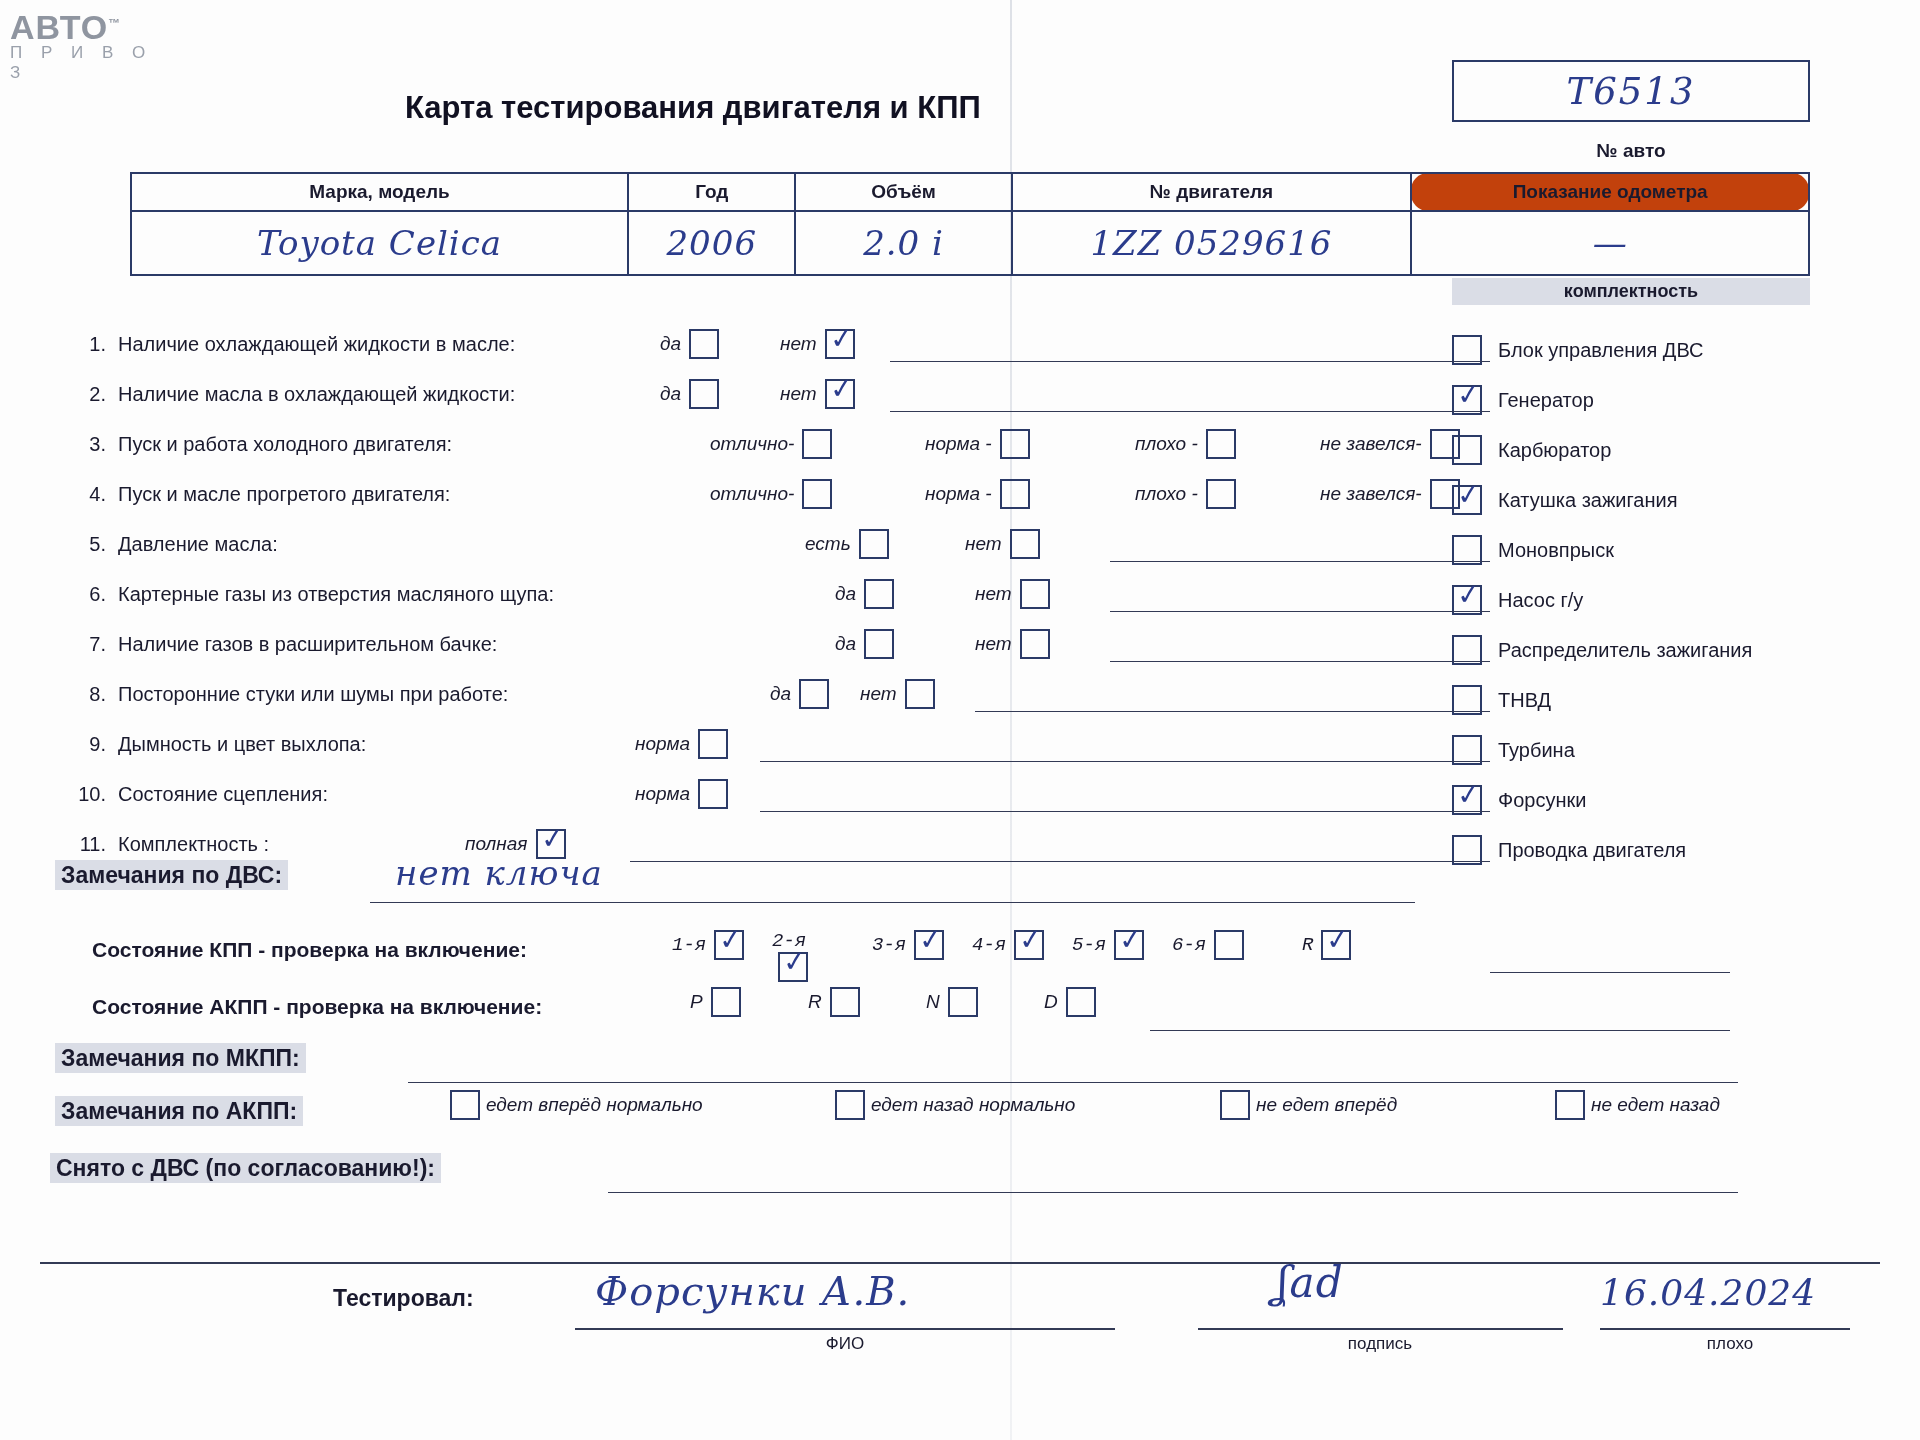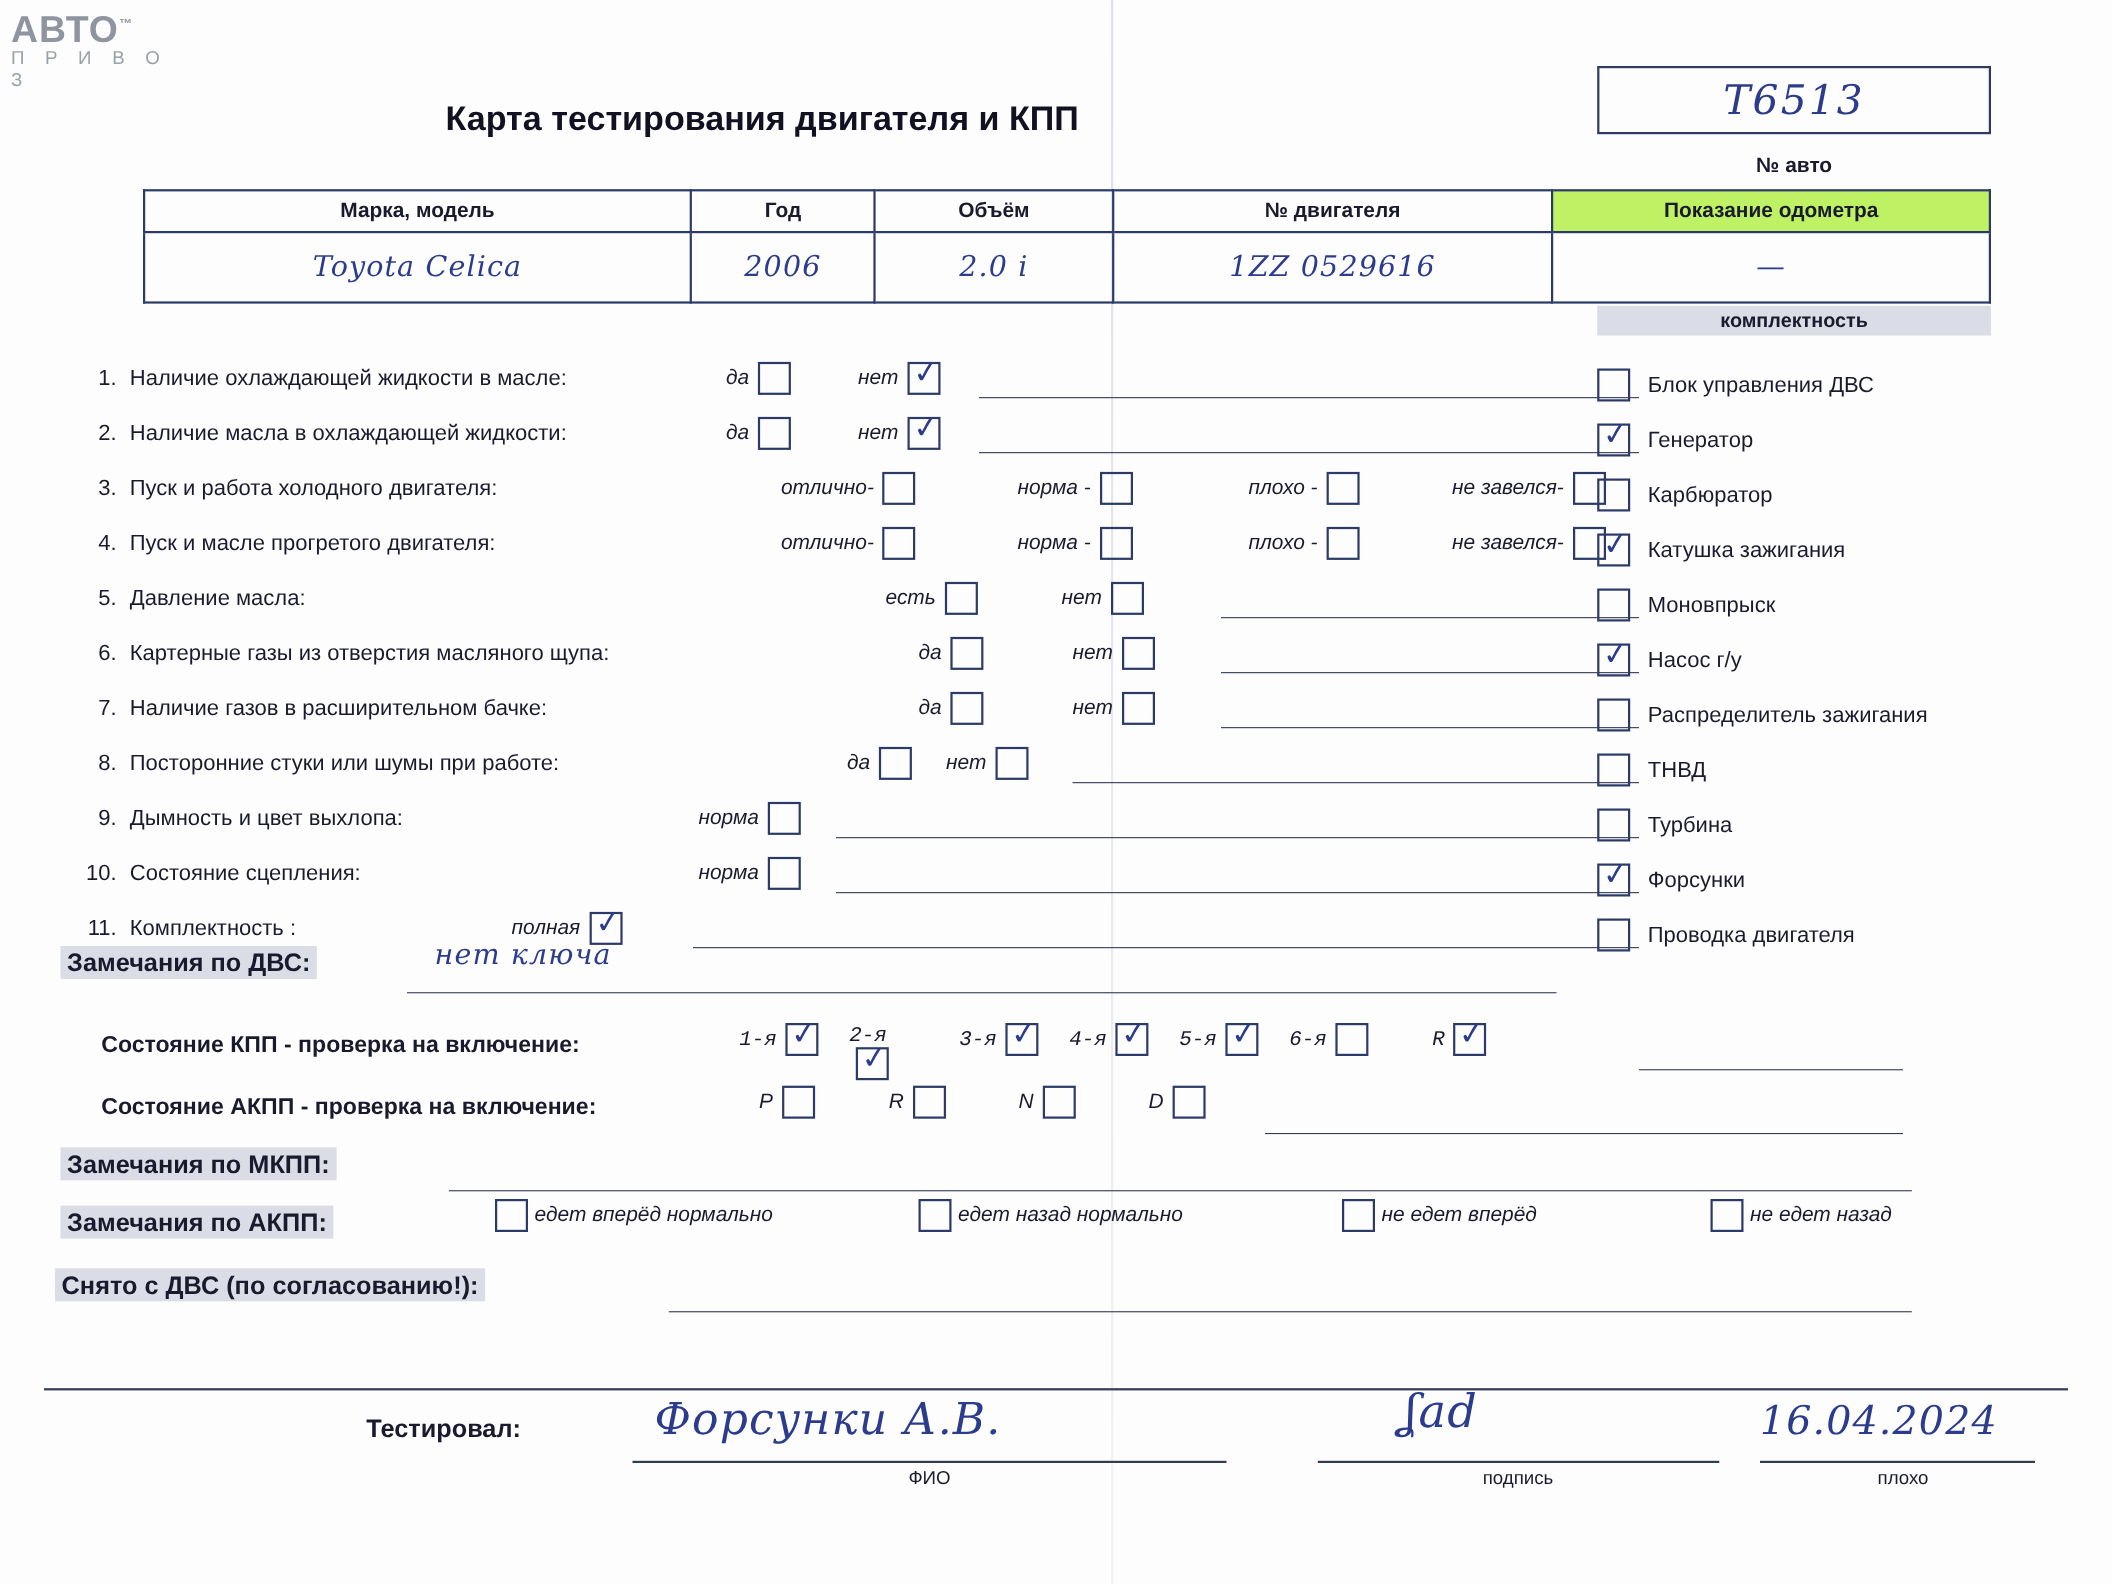--- a/index.html
+++ b/index.html
@@ -100,34 +100,35 @@
   }
   .idtable td {
     border: 2px solid #2b3a67;
     height: 32px;
     text-align: center;
     font-size: 19px;
     font-weight: bold;
     padding: 2px 4px;
   }
   .idtable td.hl {
-    background: #bef264;
+    background: #c2410c;
+    border-radius: 17px;
   }
   .idtable tr.vals td {
     height: 58px;
     font-weight: normal;
   }
   .hand {
     font-family: "DejaVu Serif", serif;
     font-style: italic;
     color: #2b3c8c;
     font-size: 30px;
     letter-spacing: 1px;
   }
-  .hand.lg { font-size: 26px; }
+  .hand.lg { font-size: 34px; }
 
   
   .kompl-head {
     position: absolute;
     left: 1452px;
     top: 278px;
     width: 358px;
     background: #dadde6;
     text-align: center;
     font-size: 18px;

